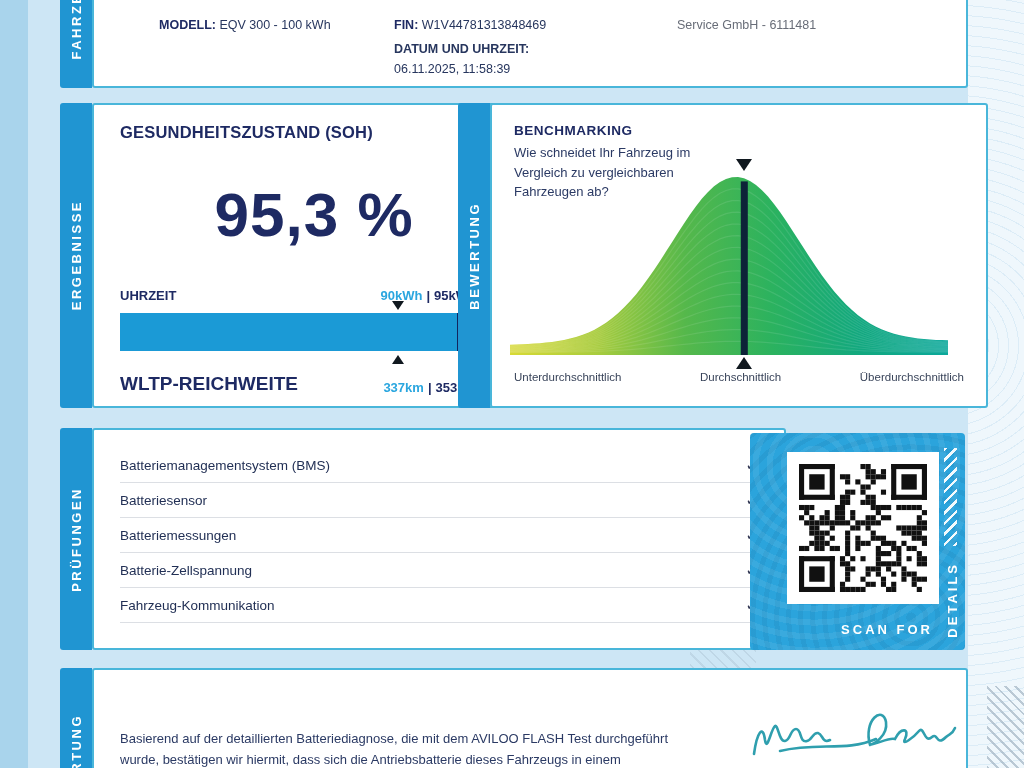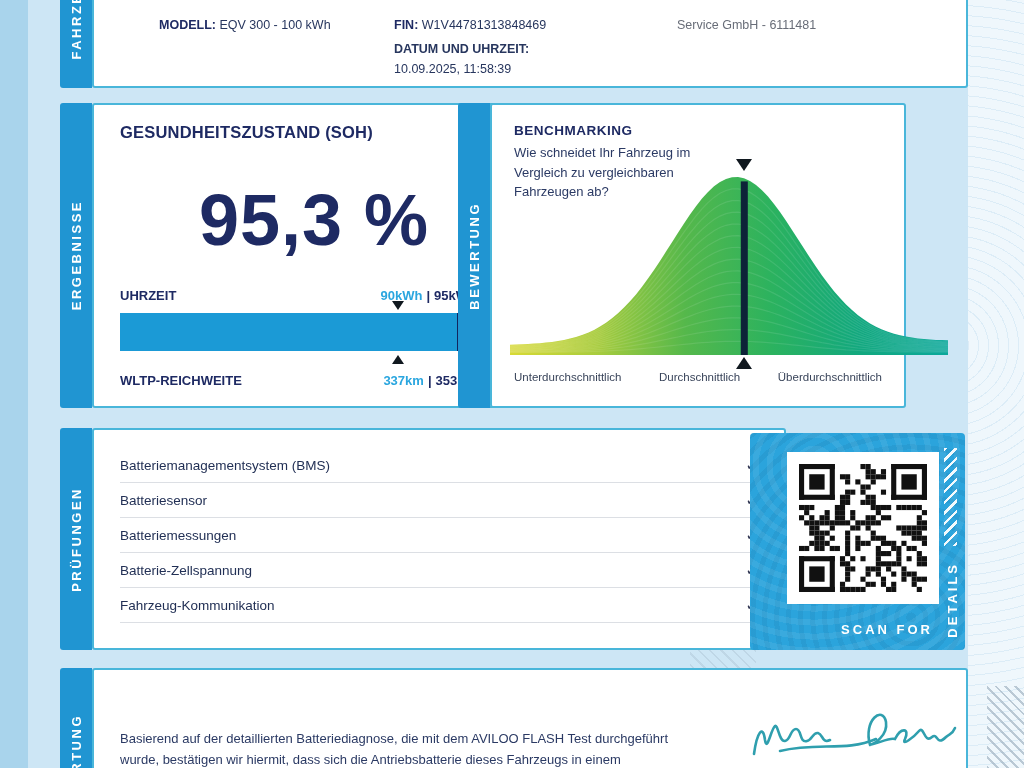--- a/index.html
+++ b/index.html
@@ -26,21 +26,21 @@
        display:flex;align-items:center;justify-content:center;box-sizing:border-box;}
   .tab span{writing-mode:vertical-rl;transform:rotate(180deg);
        color:#fff;font-weight:bold;font-size:13px;letter-spacing:2.5px;white-space:nowrap;}
   .lbl{font-weight:bold;color:#1e2a63;}
   
   .hdr-item{position:absolute;font-size:12.5px;color:#27365e;white-space:nowrap;}
   .hdr-company{position:absolute;font-size:12.5px;color:#686d78;white-space:nowrap;}
   
   .res-title{position:absolute;left:26px;top:18px;font-size:16.5px;font-weight:bold;color:#1e2a63;letter-spacing:.2px;}
   .soh{position:absolute;left:34px;right:0;top:74px;text-align:center;
-       font-size:72px;font-weight:bold;color:#1e2a63;letter-spacing:1px;}
+       font-size:62px;font-weight:bold;color:#1e2a63;letter-spacing:1px;}
   .metric-row{position:absolute;left:26px;right:24px;display:flex;justify-content:space-between;align-items:flex-end;font-size:13px;}
   .metric-row .cur{color:#2aa6df;font-weight:bold;}
   .metric-row .sep{color:#1e2a63;font-weight:bold;margin:0 4px;}
   .metric-row .tot{color:#1e2a63;font-weight:bold;}
   .bar{position:absolute;left:26px;right:24px;top:208px;height:38px;background:#1b9ad6;}
   .bar-dark{position:absolute;right:0;top:0;bottom:0;background:#12255f;}
   .tri{position:absolute;width:0;height:0;border-left:6px solid transparent;border-right:6px solid transparent;}
   .tri-down{border-top:9px solid #10181f;}
   .tri-up{border-bottom:9px solid #10181f;}
   
@@ -84,21 +84,21 @@
 <div class="panel" style="left:92px;top:-12px;width:876px;height:100px;">
   <div class="hdr-item" style="left:26px;top:28px;padding-left:39px;">
     <span class="lbl">MODELL:</span>
     <span>EQV 300 - 100 kWh</span>
   </div>
   <div class="hdr-item" style="left:300px;top:28px;">
     <span class="lbl">FIN:</span>
     <span>W1V44781313848469</span>
   </div>
   <div class="hdr-item lbl" style="left:300px;top:52px;">DATUM UND UHRZEIT:</div>
-  <div class="hdr-item" style="left:300px;top:72px;">10.09.2025, 11:58:39</div>
+  <div class="hdr-item" style="left:300px;top:72px;">06.11.2025, 11:58:39</div>
   <div class="hdr-company" style="left:583px;top:28px;">Service GmbH - 6111481</div>
 </div>
 
 <div class="tab" style="left:60px;top:103px;height:305px;">
   <span>ERGEBNISSE</span>
 </div>
 <div class="panel" style="left:92px;top:103px;width:410px;height:305px;">
   <div class="res-title">GESUNDHEITSZUSTAND (SOH)</div>
   <div class="soh">95,3 %</div>
 
@@ -109,31 +109,31 @@
     </span>
   </div>
 
   <div class="tri tri-down energy-marker" style="top: 196px; left: 298.418px;"></div>
   <div class="bar">
     <div class="bar-dark" id="bar-dark" style="width: 5.3%;"></div>
   </div>
   <div class="tri tri-up energy-marker" style="top: 250px; left: 298.418px;"></div>
 
   <div class="metric-row" style="top:268px;">
-    <span class="lbl" style="font-size:13px;">WLTP-REICHWEITE</span>
+    <span class="lbl" style="font-size:19px;">WLTP-REICHWEITE</span>
     <span>
       <span class="cur">337km</span><span class="sep">|</span><span class="tot">353km</span>
     </span>
   </div>
 </div>
 
 <div class="tab" style="left:458px;top:103px;height:305px;">
   <span>BEWERTUNG</span>
 </div>
-<div class="panel" style="left:490px;top:103px;width:416px;height:305px;">
+<div class="panel" style="left:490px;top:103px;width:498px;height:305px;">
   <div class="bm-title">BENCHMARKING</div>
   <div class="bm-q">Wie schneidet Ihr Fahrzeug im Vergleich zu vergleichbaren Fahrzeugen ab?</div>
 
   <div class="tri tri-down bm-marker" style="top: 54px; border-left-width: 8px; border-right-width: 8px; border-top-width: 12px; left: 244.33px;"></div>
   <svg id="bell" style="position:absolute;left:18px;top:62px;" width="438" height="196">
       <defs>
         <linearGradient id="bg1" x1="0" y1="0" x2="1" y2="0">
           <stop offset="0" stop-color="#d8da35"></stop>
           <stop offset="0.2" stop-color="#a8cc3e"></stop>
           <stop offset="0.4" stop-color="#55b84b"></stop>

